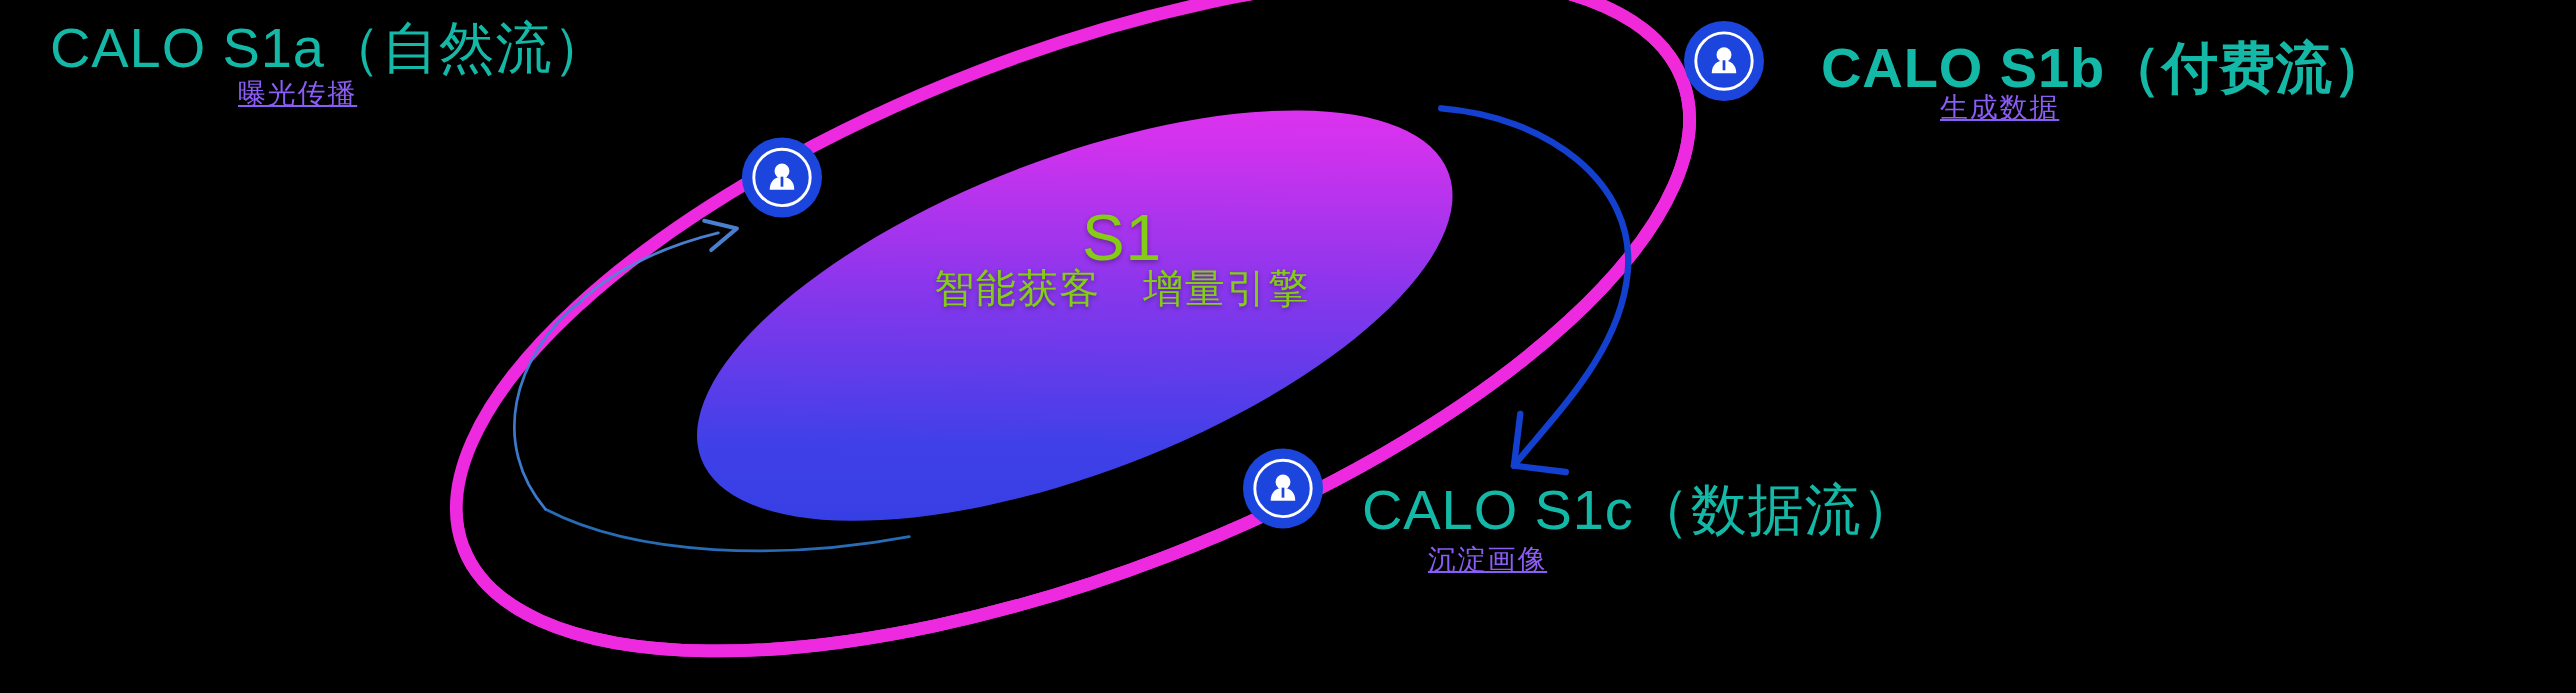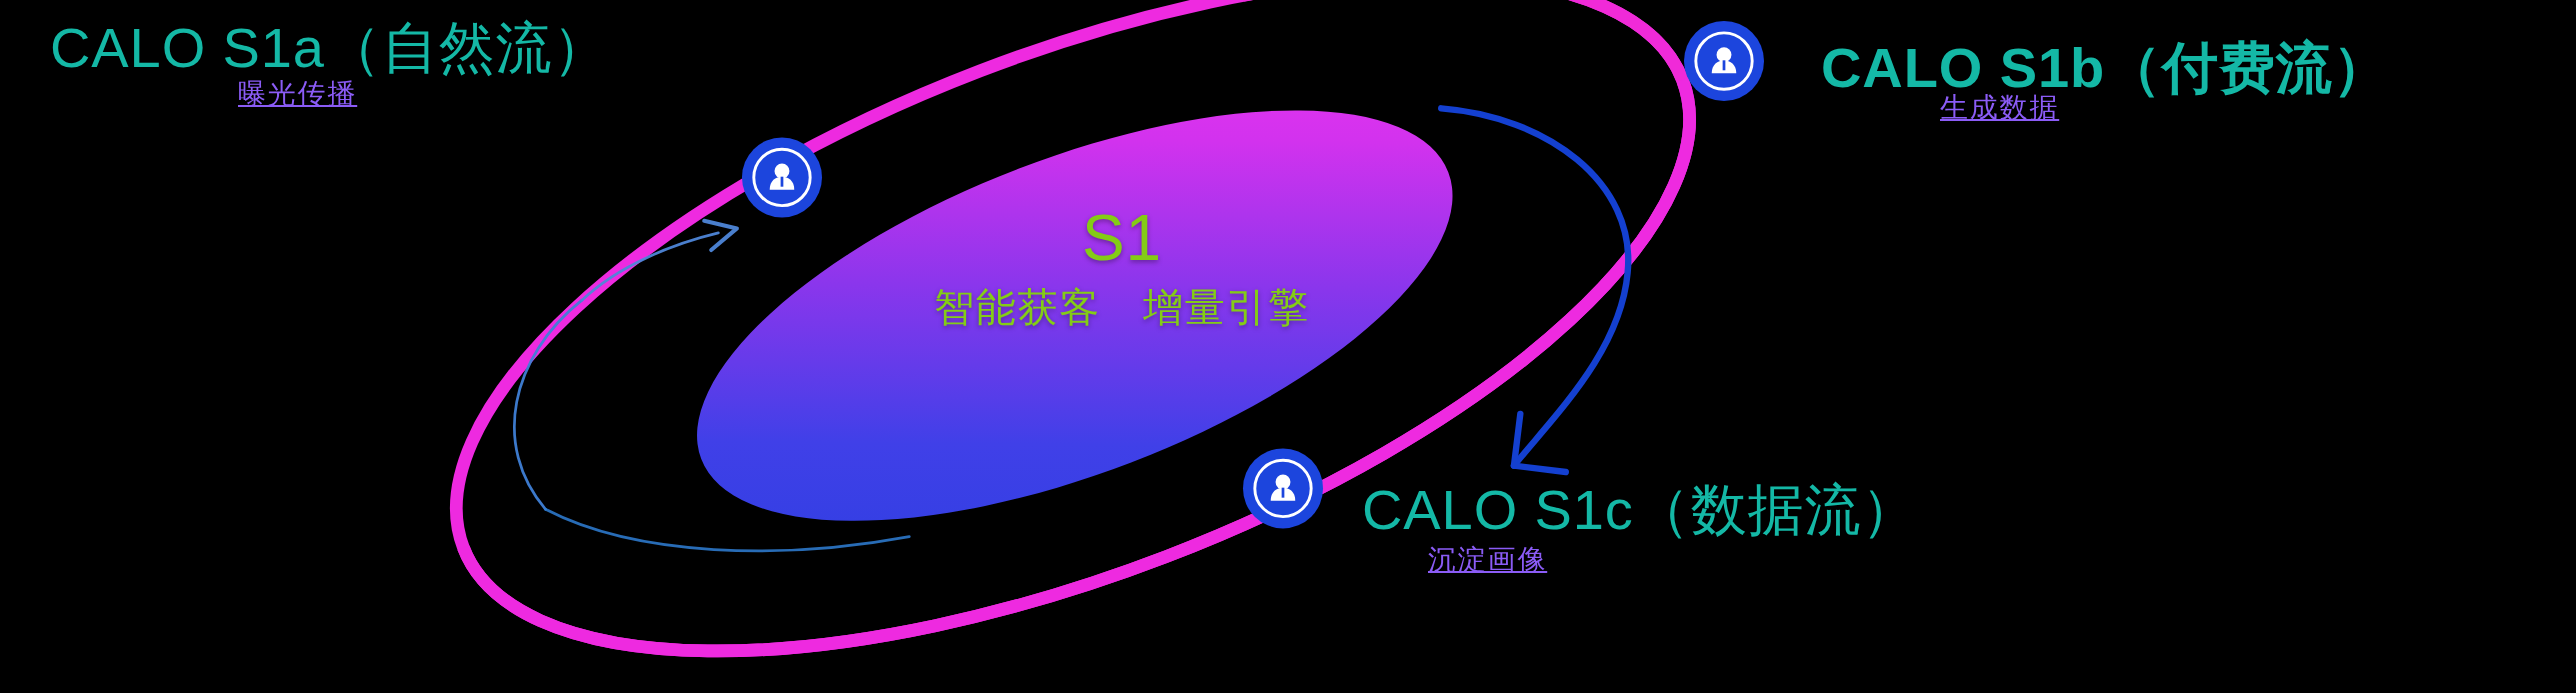--- a/index.html
+++ b/index.html
@@ -12,21 +12,21 @@
   svg.layer{position:absolute;left:0;top:0;width:2576px;height:694px;overflow:visible;}
 
   .lbl{position:absolute;white-space:nowrap;line-height:1;}
   .lbl-title{color:#14b8a6;font-size:56px;font-weight:400;letter-spacing:0.9px;}
   .lbl-sub{color:#8b5cf6;font-size:28px;font-weight:400;letter-spacing:1.8px;text-decoration:underline;}
 
   
   .core-text{position:absolute;text-align:center;color:#84cc16;
              text-shadow:0 1.8px 5.5px rgba(0,0,0,.35);}
   .core-s1{font-size:64px;font-weight:300;line-height:1;letter-spacing:0.9px;}
-  .core-tag{font-size:40px;font-weight:400;line-height:1;margin-top:17px;letter-spacing:1.8px;}
+  .core-tag{font-size:40px;font-weight:400;line-height:1;margin-top:2px;letter-spacing:1.8px;font-family:Liberation Mono, monospace;}
 
   
   #label-s1a-title{left:50px;top:20px;}
   #label-s1a-sub  {left:238px;top:80px;}
   #label-s1b-title{left:1821px;top:40px;font-weight:bold;}
   #label-s1b-sub  {left:1940px;top:94px;}
   #label-s1c-title{left:1362px;top:482px;}
   #label-s1c-sub  {left:1428px;top:546px;text-align:center;}
 
   #core-block{left:849px;top:206px;width:546px;}

